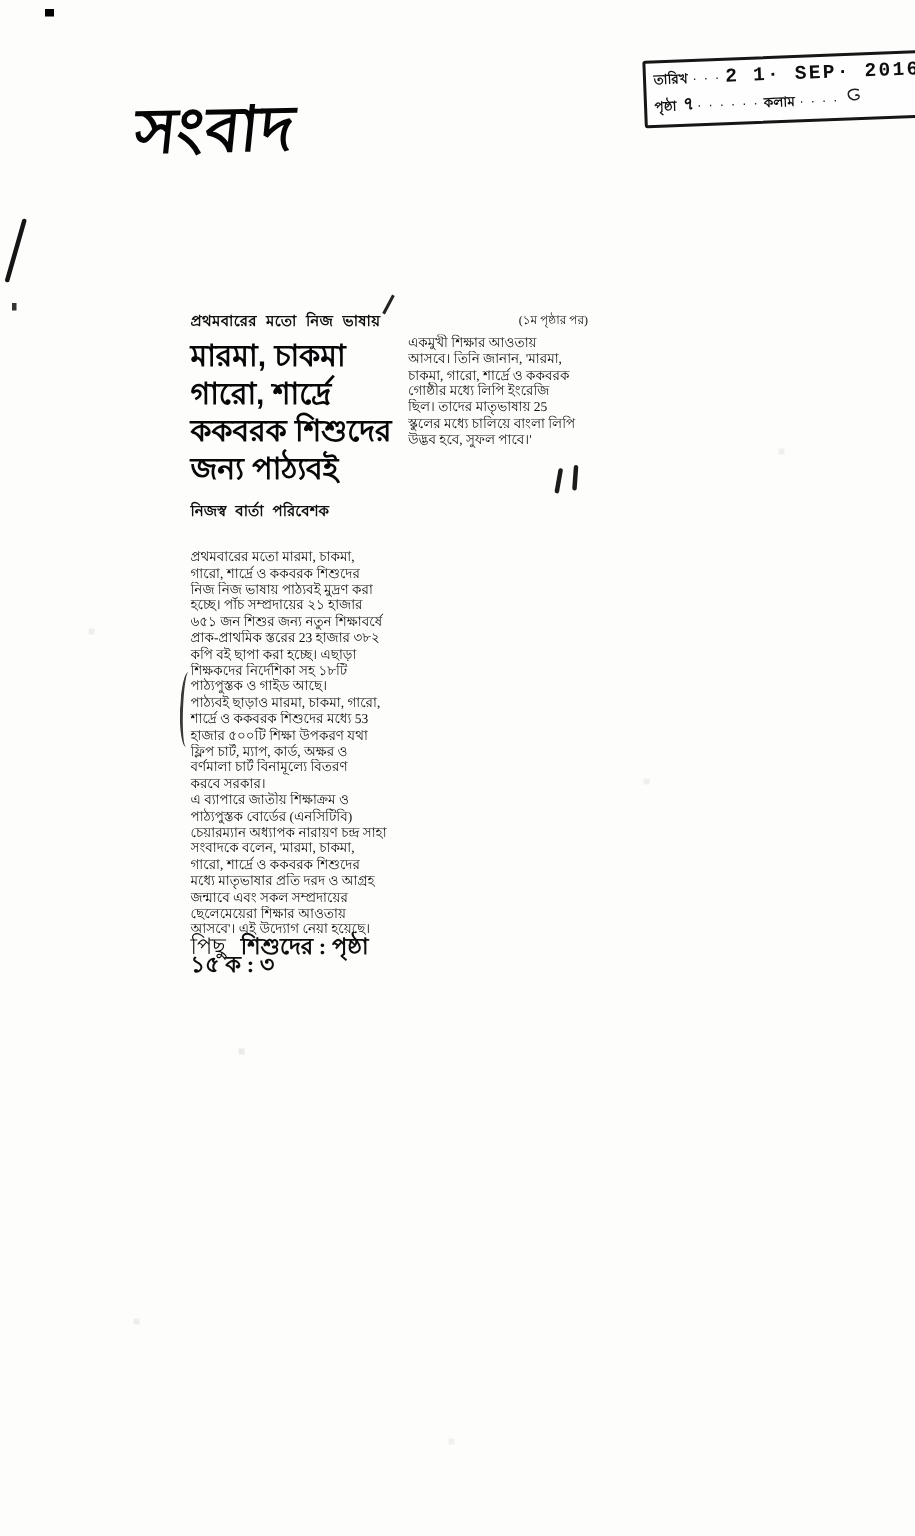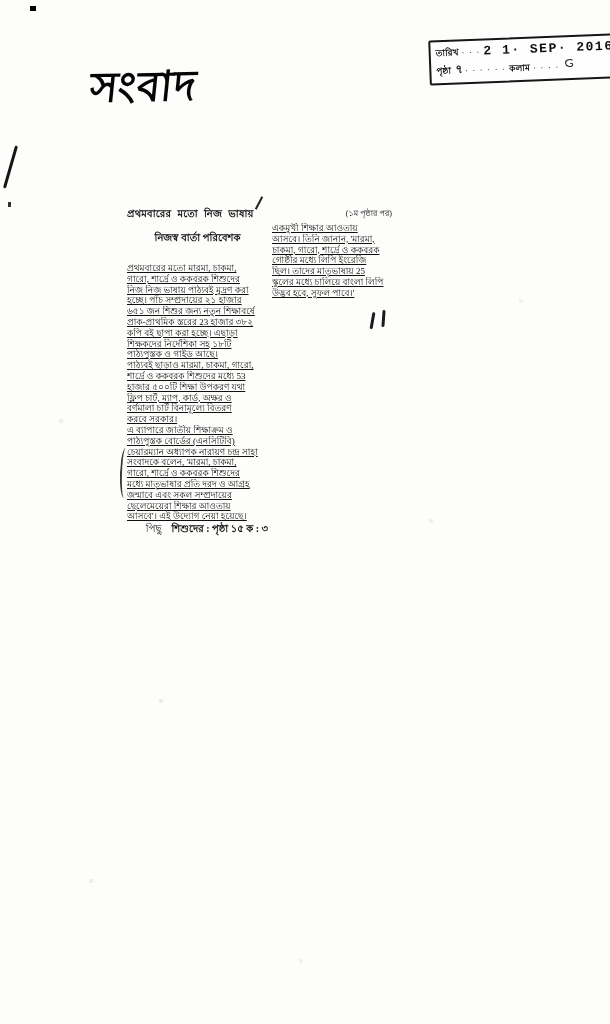--- a/index.html
+++ b/index.html
@@ -40,24 +40,24 @@
   .margin-slash{left:9px;top:145px;width:3px;height:44px;background:#151515;transform:rotate(16deg);border-radius:2px;}
   .margin-dot{left:8px;top:202px;width:3px;height:5px;background:#333;}
 
   
   .article{left:127px;top:206px;width:286px;}
   .col-left{position:absolute;left:0;top:0;width:141px;}
   .col-right{position:absolute;left:145px;top:0;width:140px;}
 
   .kicker{font-size:10px;font-weight:bold;letter-spacing:.2px;white-space:nowrap;font-family:Liberation Mono, monospace;}
   .headline{font-size:20px;font-weight:bold;line-height:25px;margin-top:3px;font-family:"Liberation Sans",sans-serif;color:#070707;}
-  .byline{font-size:10px;font-weight:bold;margin-top:7px;font-family:Liberation Sans, sans-serif;text-align:center;}
+  .byline{font-size:10px;font-weight:bold;margin-top:7px;font-family:Liberation Mono, monospace;}
   .bodytext{font-size:9px;line-height:10.8px;margin-top:16px;color:#101010;text-align:justify;}
-  .bodytext > div{white-space:nowrap;overflow:hidden;text-decoration:underline;}
-  .jump-line{font-size:10px;line-height:12px;margin-top:1px;font-weight:bold;text-align:right;}
+  .bodytext > div{white-space:nowrap;overflow:hidden;}
+  .jump-line{font-size:15px;line-height:12px;margin-top:1px;font-weight:bold;}
   .jump-line .jp{font-weight:normal;margin-right:10px;}
 
   .cont-headline{font-size:13.5px;font-weight:bold;font-family:"Liberation Sans",sans-serif;white-space:nowrap;}
   .cont-note{font-size:8px;text-align:right;width:120px;margin-top:1px;}
   .cont-body{margin-top:3px;}
 
   
   .check-slash{left:258px;top:196px;width:2px;height:14px;background:#222;transform:rotate(28deg);}
   .brace-mark{left:120px;top:448px;width:6px;height:50px;border-left:2px solid #3a3a3a;border-radius:60% 0 0 60%/50% 0 0 50%;transform:rotate(2deg);}
   .pen-stroke{width:2.5px;height:17px;background:#1c1c1c;border-radius:2px;}
@@ -96,20 +96,26 @@
     <svg class="stamp-scribble" viewBox="0 0 13 11">
       <path d="M10.5 2 C7 0.5 3 2 3.4 5 C3.8 8 8 9.5 10 7.5 C11.5 6 9.5 4.5 8 5.6" fill="none" stroke="#222" stroke-width="1"></path>
     </svg>
   </div>
 </div>
 
 <div class="abs article">
 
   <div class="col-left">
     <div class="kicker">প্রথমবারের মতো নিজ ভাষায়</div>
+    <div class="headline">
+      <div>মারমা, চাকমা</div>
+      <div>গারো, শার্দ্রে</div>
+      <div>ককবরক শিশুদের</div>
+      <div>জন্য পাঠ্যবই</div>
+    </div>
     <div class="byline">নিজস্ব বার্তা পরিবেশক</div>
     <div class="bodytext">
         <div>প্রথমবারের মতো মারমা, চাকমা,</div>
         <div>গারো, শার্দ্রে ও ককবরক শিশুদের</div>
         <div>নিজ নিজ ভাষায় পাঠ্যবই মুদ্রণ করা</div>
         <div>হচ্ছে। পাঁচ সম্প্রদায়ের ২১ হাজার</div>
         <div>৬৫১ জন শিশুর জন্য নতুন শিক্ষাবর্ষে</div>
         <div>প্রাক-প্রাথমিক স্তরের 23 হাজার ৩৮২</div>
         <div>কপি বই ছাপা করা হচ্ছে। এছাড়া</div>
         <div>শিক্ষকদের নির্দেশিকা সহ ১৮টি</div>

